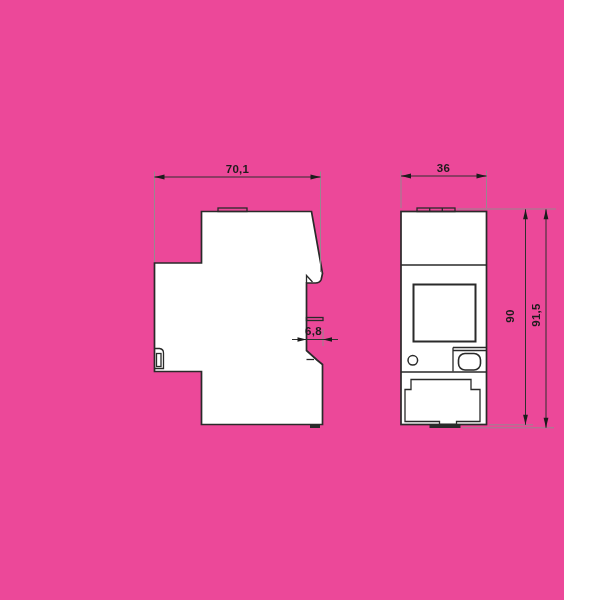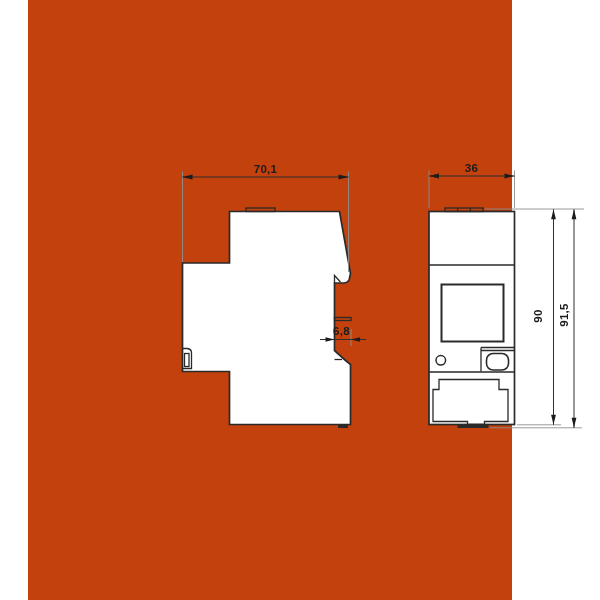--- a/index.html
+++ b/index.html
@@ -1,19 +1,18 @@
 <!DOCTYPE html>
 <html><head>
 <meta charset="utf-8">
 <style>
   html,body{margin:0;padding:0;background:#ffffff;}
   .stage{
-    position:relative;width:484px;height:600px;background:#c2410c;
+    position:relative;width:564px;height:600px;background:#ec4899;
     font-family:"Liberation Sans","DejaVu Sans",sans-serif;
-    margin-left:28px;
   }
   svg{position:absolute;left:0;top:0;}
   .outline{fill:#ffffff;stroke:#2a2a2a;stroke-width:1.7;stroke-linejoin:miter;}
   .detail{fill:none;stroke:#2a2a2a;stroke-width:1.3;}
   .detail-filled{fill:#2a2a2a;stroke:none;}
   .dimline{stroke:#2f2f2f;stroke-width:1;fill:none;}
   .extline{stroke:#8f8f8f;stroke-width:0.9;fill:none;}
   .arrow{fill:#1c1c1c;stroke:none;}
   .dimtext{
     fill:#1c1c1c;font-size:11.5px;font-weight:600;letter-spacing:0.3px;

